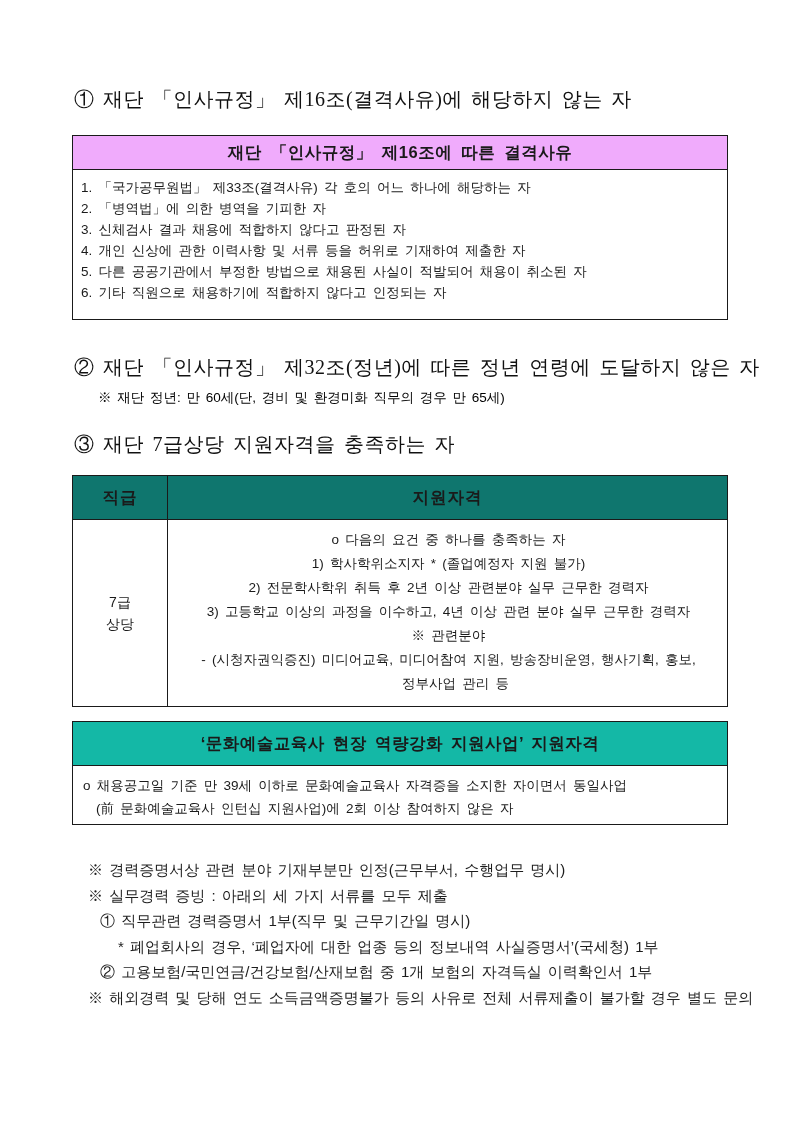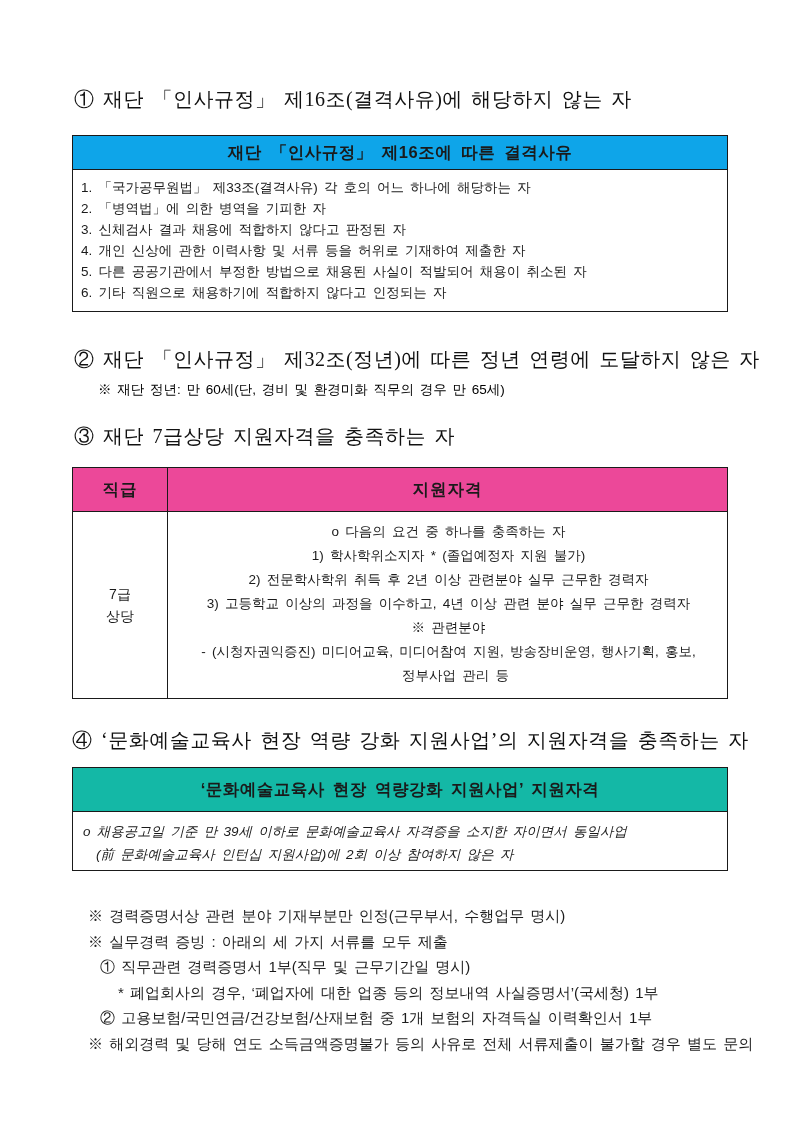--- a/index.html
+++ b/index.html
@@ -40,47 +40,47 @@
   table.doc {
     border-collapse: collapse;
     width: 656px;
     table-layout: fixed;
   }
   table.doc th, table.doc td {
     border: 1.5px solid #1a1a1a;
   }
   .t1 { margin-top: 23px; }
   .t1 th {
-    background: #0ea5e9;
+    background: #f0abfc;
     height: 31px;
     font-size: 16.5px;
     font-weight: bold;
     letter-spacing: 0.5px;
     word-spacing: 4px;
     text-align: center;
     vertical-align: middle;
   }
   .t1 td {
-    padding: 7px 8px 8px 8px;
+    padding: 7px 8px 16px 8px;
   }
   .bodyline {
     font-size: 13.5px;
     line-height: 21px;
     word-spacing: 2.5px;
     white-space: nowrap;
   }
   .t2 { margin-top: 18px; }
   .t2 th {
     height: 41px;
     font-size: 16.5px;
     font-weight: bold;
     letter-spacing: 1px;
     text-align: center;
     vertical-align: middle;
-    background: #ec4899;
+    background: #0f766e;
   }
   .t2 .rankcell {
     text-align: center;
     vertical-align: middle;
     font-size: 14px;
     line-height: 22px;
   }
   .t2 td.qualcell { padding: 8px 10px 10px 12px; text-align: center; }
   .q-line {
     font-size: 13.5px;
@@ -93,21 +93,21 @@
   .t3 th {
     background: #14b8a6;
     height: 41px;
     font-size: 16.5px;
     font-weight: bold;
     letter-spacing: 0.5px;
     word-spacing: 3px;
     text-align: center;
     vertical-align: middle;
   }
-  .t3 td { padding: 8px 8px 4px 10px; font-style: italic; }
+  .t3 td { padding: 8px 8px 4px 10px; }
   .t3 .bodyline { line-height: 23px; }
   .t3 .cont { padding-left: 13px; }
   .footnotes { margin-top: 32px; }
   .fn {
     font-size: 15px;
     line-height: 25.5px;
     word-spacing: 2px;
     white-space: nowrap;
     color: #1c1c1c;
   }
@@ -166,21 +166,20 @@
         <div class="q-line">2) 전문학사학위 취득 후 2년 이상 관련분야 실무 근무한 경력자</div>
         <div class="q-line">3) 고등학교 이상의 과정을 이수하고, 4년 이상 관련 분야 실무 근무한 경력자</div>
         <div class="q-line">※ 관련분야</div>
         <div class="q-line">- (시청자권익증진) 미디어교육, 미디어참여 지원, 방송장비운영, 행사기획, 홍보,</div>
         <div class="q-line q-indent">정부사업 관리 등</div>
       </td>
     </tr>
   </tbody>
     </table>
 
-  <div class="heading h4">④ ‘문화예술교육사 현장 역량 강화 지원사업’의 지원자격을 충족하는 자</div>
 
   <table class="doc t3">
     <tbody>
         <tr>
       <th>‘문화예술교육사 현장 역량강화 지원사업’ 지원자격</th>
     </tr>
     <tr>
       <td>
         <div class="bodyline">o 채용공고일 기준 만 39세 이하로 문화예술교육사 자격증을 소지한 자이면서 동일사업</div>
         <div class="bodyline cont">(前 문화예술교육사 인턴십 지원사업)에 2회 이상 참여하지 않은 자</div>

